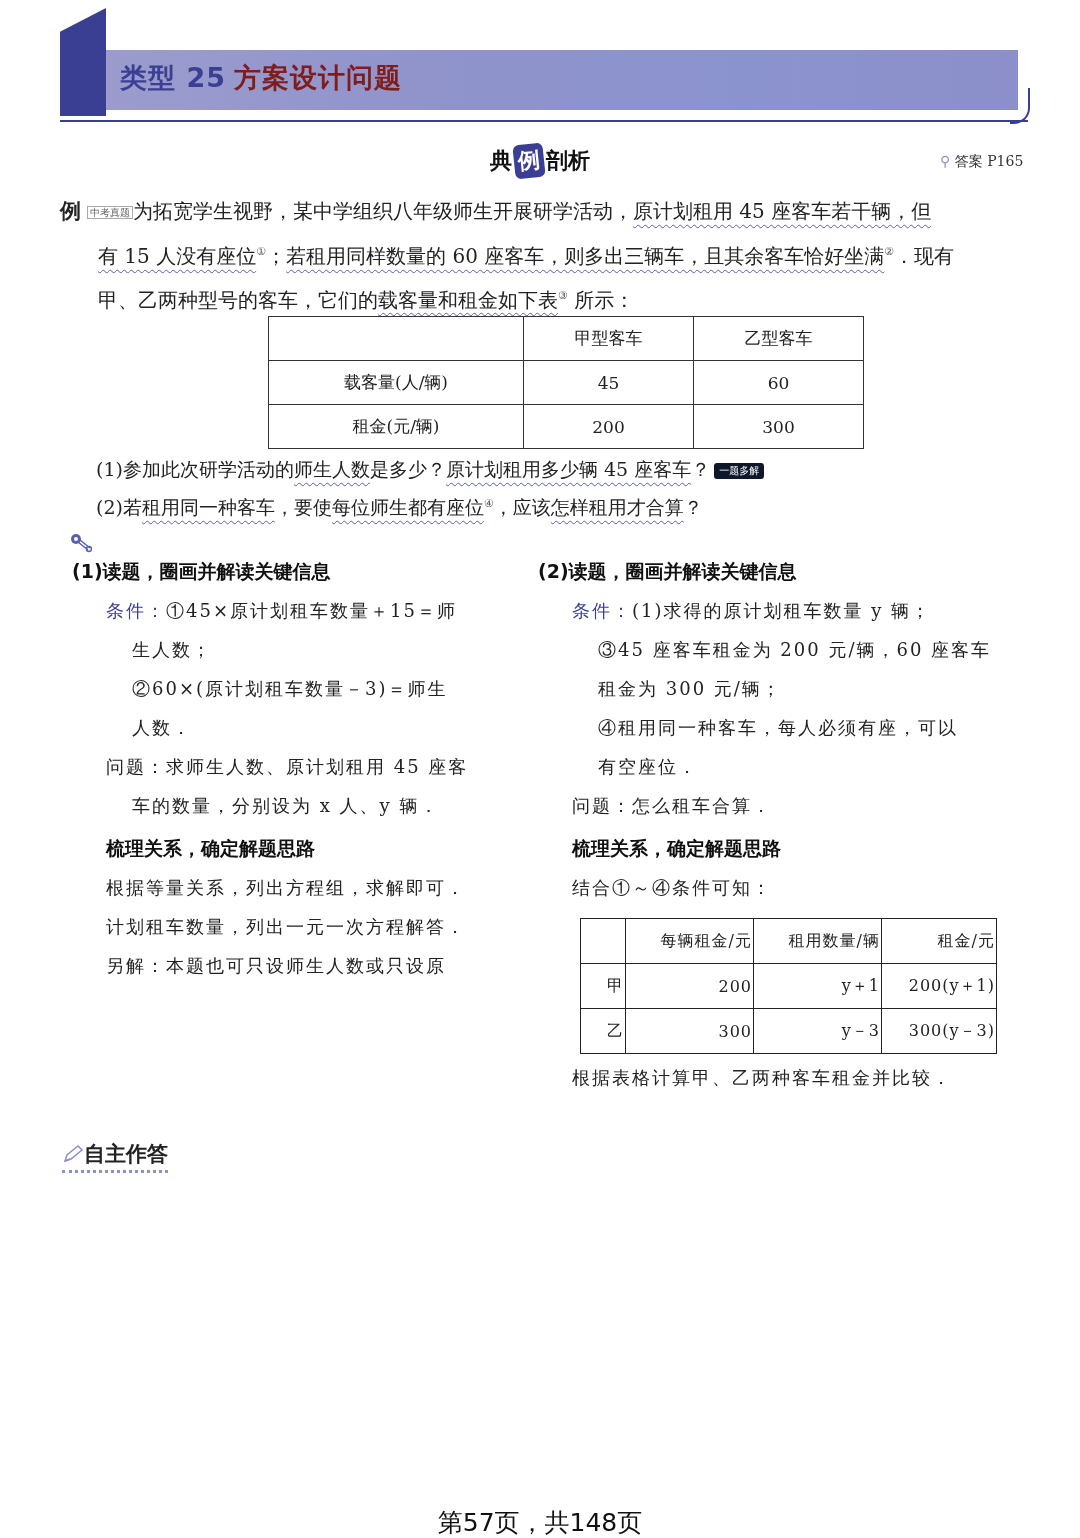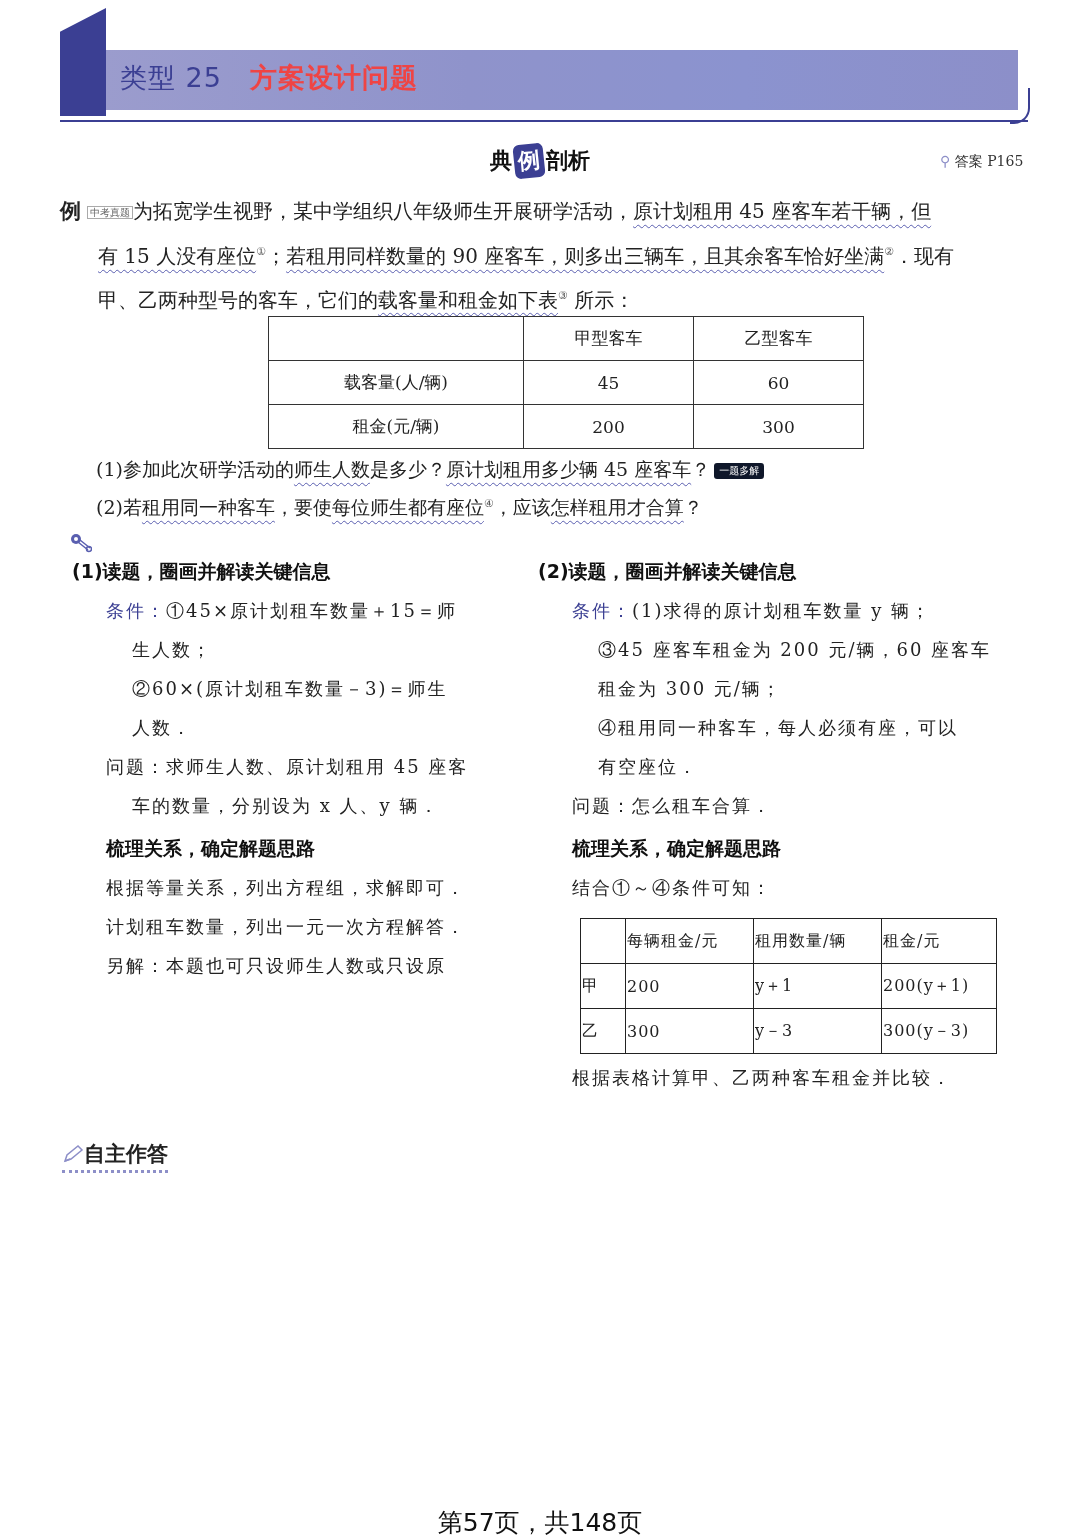--- a/index.html
+++ b/index.html
@@ -9,23 +9,23 @@
 
   
   .hdr-tab { left:60px; top:8px; width:46px; height:108px; background:#3b3f93;
              clip-path: polygon(0 22%, 100% 0, 100% 100%, 0 100%); }
   .hdr-band { left:104px; top:50px; width:914px; height:60px;
               background: linear-gradient(90deg,#9b9ccd 0%,#8f93cb 40%,#8b93cf 70%,#8c8fc9 100%); }
   .hdr-line { left:60px; top:120px; width:968px; height:2px; background:#3b3f93; }
   .hdr-curve { left:1010px; top:88px; width:18px; height:34px; border-right:2px solid #3b3f93;
                border-bottom:2px solid #3b3f93; border-bottom-right-radius:16px; }
   .hdr-type { left:120px; top:60px; font-family:"DejaVu Sans","Liberation Sans",sans-serif;
-              font-weight:normal; font-size:27px; color:#3b3f93; letter-spacing:1px; }
-  .hdr-title { left:250px; top:60px; font-family:Liberation Mono, monospace;
-               font-weight:bold; font-size:27px; color:#ef4444; letter-spacing:1px; }
+              font-weight:bold; font-size:27px; color:#3b3f93; letter-spacing:1px; }
+  .hdr-title { left:234px; top:60px; font-family:Liberation Mono, monospace;
+               font-weight:bold; font-size:27px; color:#7f1d1d; letter-spacing:1px; }
 
   
   .sec-head { left:490px; top:144px; font-family:"DejaVu Sans","Liberation Sans",sans-serif;
               font-weight:bold; font-size:22px; color:#111; display:flex; align-items:center; }
   .sec-badge { display:inline-block; background:#3b3f93; color:#fff; border-radius:6px;
                padding:2px 4px; margin:0 2px; transform:rotate(-6deg); }
   .answer-ref { left:940px; top:153px; font-size:14px; color:#333; }
 
   
   .prob { left:60px; top:192px; width:975px; font-size:20px; line-height:39px; }
@@ -50,21 +50,21 @@
   
   .col { font-size:18px; line-height:39px; letter-spacing:2px; }
   .col .h { font-family:"DejaVu Sans","Liberation Sans",sans-serif; font-weight:bold; font-size:19px; color:#111; letter-spacing:0; }
   .col .cond { color:#3b3f93; }
   .colL { left:72px; top:552px; width:440px; }
   .colR { left:538px; top:552px; width:470px; }
   .ind1 { padding-left:34px; }
   .ind2 { padding-left:60px; }
 
   table.t2 { position:absolute; left:580px; top:918px; border-collapse:collapse; font-size:16px; letter-spacing:1px; }
-  table.t2 td { border:1.5px solid #222; height:42px; text-align:left;margin-top:8px; }
+  table.t2 td { border:1.5px solid #222; height:42px; text-align:right;margin-top:8px; }
   .t2c0 { width:42px; } .t2c1 { width:125px; } .t2c2 { width:125px; } .t2c3 { width:112px; }
 
   .self-ans { left:62px; top:1140px; font-family:"DejaVu Serif",serif; font-weight:bold; font-size:21px;
               border-bottom:3px dotted #8d8fc8; padding-bottom:2px; display:flex; align-items:center; gap:0; }
 
   .footer { left:0; width:1080px; top:1506px; text-align:center; font-family:"DejaVu Sans","Liberation Sans",sans-serif;
             font-size:25px; color:#111; }
 </style>
 </head>
 <body>
@@ -84,21 +84,21 @@
 <div class="abs answer-ref">
   <span style="color:#8d8fc8;">⚲</span>
   <span>答案 P165</span>
 </div>
 
 <div class="abs prob">
   <div>
     <span class="lead">例</span><span class="src">中考真题</span><span>为拓宽学生视野，某中学组织八年级师生开展研学活动，</span><span class="wavy">原计划租用 45 座客车若干辆，但</span>
   </div>
   <div class="indent">
-    <span class="wavy">有 15 人没有座位</span><sup>①</sup><span>；</span><span class="wavy">若租用同样数量的 90 座客车，则多出三辆车，且其余客车恰好坐满</span><sup>②</sup><span>．现有</span>
+    <span class="wavy">有 15 人没有座位</span><sup>①</sup><span>；</span><span class="wavy">若租用同样数量的 60 座客车，则多出三辆车，且其余客车恰好坐满</span><sup>②</sup><span>．现有</span>
   </div>
   <div class="indent">
     <span>甲、乙两种型号的客车，它们的</span><span class="wavy">载客量和租金如下表</span><sup>③</sup><span> 所示：</span>
   </div>
 </div>
 
 <table class="t1">
   <tbody>
       <tr>
     <td class="c0"></td>

